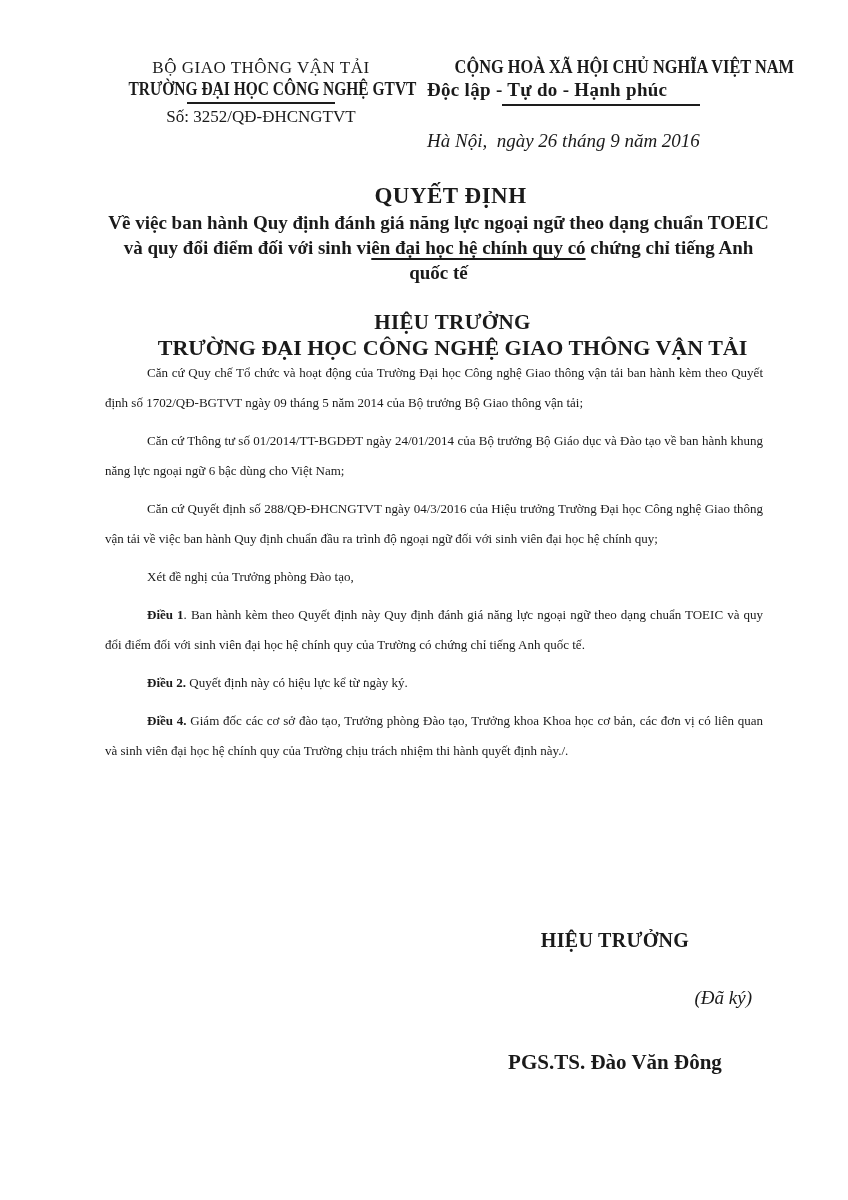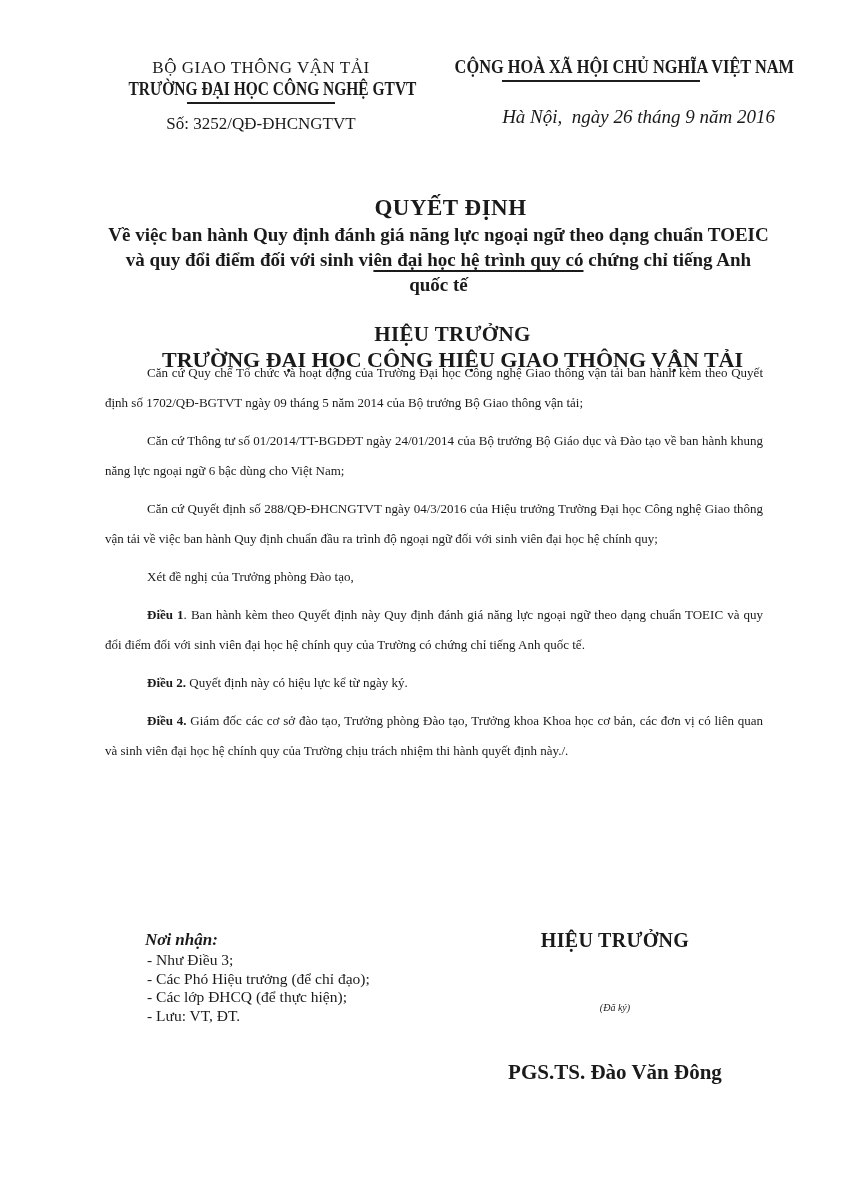--- a/index.html
+++ b/index.html
@@ -23,21 +23,21 @@
     top: 57px;
     left: 105px;
     width: 312px;
     text-align: center;
   }
   .hdr-right {
     position: absolute;
     top: 55px;
     left: 427px;
     width: 348px;
-    text-align: right;
+    text-align: left;
   }
   .ministry {
     font-size: 17px;
     letter-spacing: 0.5px;
     line-height: 21px;
     white-space: nowrap;
   }
   .univ {
     font-size: 18px;
     font-weight: bold;
@@ -61,35 +61,35 @@
     letter-spacing: 0.3px;
   }
   .rule {
     border: 0;
     border-top: 2px solid #1d1d1d;
     margin: 2px auto 0 auto;
   }
   .rule-left { width: 148px; }
   .rule-right { width: 198px; }
   .doc-number {
-    margin-top: 10px;
+    margin-top: 3px;
     font-size: 17px;
     white-space: nowrap;
   }
   .date-line {
     margin-top: 24px;
     font-size: 19px;
     font-style: italic;
     white-space: pre;
     font-family: Liberation Serif, serif;
   }
   
   .title-block {
     position: absolute;
-    top: 194px;
+    top: 182px;
     left: 105px;
     right: 76px;
     text-align: center;
   }
   .decision-title {
     font-size: 23px;
     font-weight: bold;
     line-height: 28px;
     position: relative;
     left: 12px;
@@ -175,24 +175,25 @@
     width: 274px;
     text-align: center;
   }
   .signer-title {
     font-size: 20px;
     font-weight: bold;
     line-height: 24px;
     letter-spacing: 0.3px;
   }
   .signed-note {
-    margin-top: 46px;
-    font-size: 10px;
+    margin-top: 36px;
+    font-size: 19px;
     font-style: italic;
     line-height: 19px;
+    text-align: right;
   }
   .signer-name {
     margin-top: 42px;
     font-size: 21px;
     font-weight: bold;
     line-height: 26px;
     white-space: nowrap;
   }
 </style>
 </head>
@@ -206,53 +207,45 @@
       <span class="condensed">TRƯỜNG ĐẠI HỌC CÔNG NGHỆ GTVT</span>
     </div>
     <hr class="rule rule-left">
     <div class="doc-number">Số: 3252/QĐ-ĐHCNGTVT</div>
   </div>
 
   <div class="hdr-right">
     <div class="nat-title">
       <span class="condensed">CỘNG HOÀ XÃ HỘI CHỦ NGHĨA VIỆT NAM</span>
     </div>
+    <div class="motto">Độc lập - Tự do - Hạnh phúc</div>
     <hr class="rule rule-right">
     <div class="date-line">Hà Nội,  ngày 26 tháng 9 năm 2016</div>
   </div>
 
   <div class="title-block">
     <div class="decision-title">QUYẾT ĐỊNH</div>
     <div class="decision-sub">Về việc ban hành Quy định đánh giá năng lực ngoại ngữ theo dạng chuẩn TOEIC</div>
-    <div class="decision-sub"><span>và quy đổi điểm đối với sinh vi</span><span class="sub-underline">ên đại học hệ trình quy có</span><span> chứng chỉ tiếng Anh quốc tế</span></div>
+    <div class="decision-sub"><span>và quy đổi điểm đối với sinh vi</span><span class="sub-underline">ên đại học hệ chính quy có</span><span> chứng chỉ tiếng Anh quốc tế</span></div>
     <div class="issuer1">HIỆU TRƯỞNG</div>
-    <div class="issuer2">TRƯỜNG ĐẠI HỌC CÔNG HIỆU GIAO THÔNG VẬN TẢI</div>
+    <div class="issuer2">TRƯỜNG ĐẠI HỌC CÔNG NGHỆ GIAO THÔNG VẬN TẢI</div>
   </div>
 
   <div class="body-block">
     <p>Căn cứ Quy chế Tổ chức và hoạt động của Trường Đại học Công nghệ Giao thông vận tải ban hành kèm theo Quyết định số 1702/QĐ-BGTVT ngày 09 tháng 5 năm 2014 của Bộ trưởng Bộ Giao thông vận tải;</p>
     <p>Căn cứ Thông tư số 01/2014/TT-BGDĐT ngày 24/01/2014 của Bộ trưởng Bộ Giáo dục và Đào tạo về ban hành khung năng lực ngoại ngữ 6 bậc dùng cho Việt Nam;</p>
     <p>Căn cứ Quyết định số 288/QĐ-ĐHCNGTVT ngày 04/3/2016 của Hiệu trưởng Trường Đại học Công nghệ Giao thông vận tải về việc ban hành Quy định chuẩn đầu ra trình độ ngoại ngữ đối với sinh viên đại học hệ chính quy;</p>
     <p>Xét đề nghị của Trưởng phòng Đào tạo,</p>
 
 
     <p><b>Điều 1</b><span>. Ban hành kèm theo Quyết định này Quy định đánh giá năng lực ngoại ngữ theo dạng chuẩn TOEIC và quy đổi điểm đối với sinh viên đại học hệ chính quy của Trường có chứng chỉ tiếng Anh quốc tế.</span></p>
     <p><b>Điều 2.</b><span> Quyết định này có hiệu lực kể từ ngày ký.</span></p>
     <p><b>Điều 4.</b><span> Giám đốc các cơ sở đào tạo, Trưởng phòng Đào tạo, Trưởng khoa Khoa học cơ bản, các đơn vị có liên quan và sinh viên đại học hệ chính quy của Trường chịu trách nhiệm thi hành quyết định này./.</span></p>
   </div>
 
-  <div class="recipients">
-    <div class="recipients-label">Nơi nhận:</div>
-    <ul>
-      <li>- Như Điều 3;</li>
-      <li>- Các Phó Hiệu trưởng (để chỉ đạo);</li>
-      <li>- Các lớp ĐHCQ (để thực hiện);</li>
-      <li>- Lưu: VT, ĐT.</li>
-    </ul>
-  </div>
 
   <div class="sign-block">
     <div class="signer-title">HIỆU TRƯỞNG</div>
     <div class="signed-note">(Đã ký)</div>
     <div class="signer-name">PGS.TS. Đào Văn Đông</div>
   </div>
 
 </div>
 
 </body></html>

